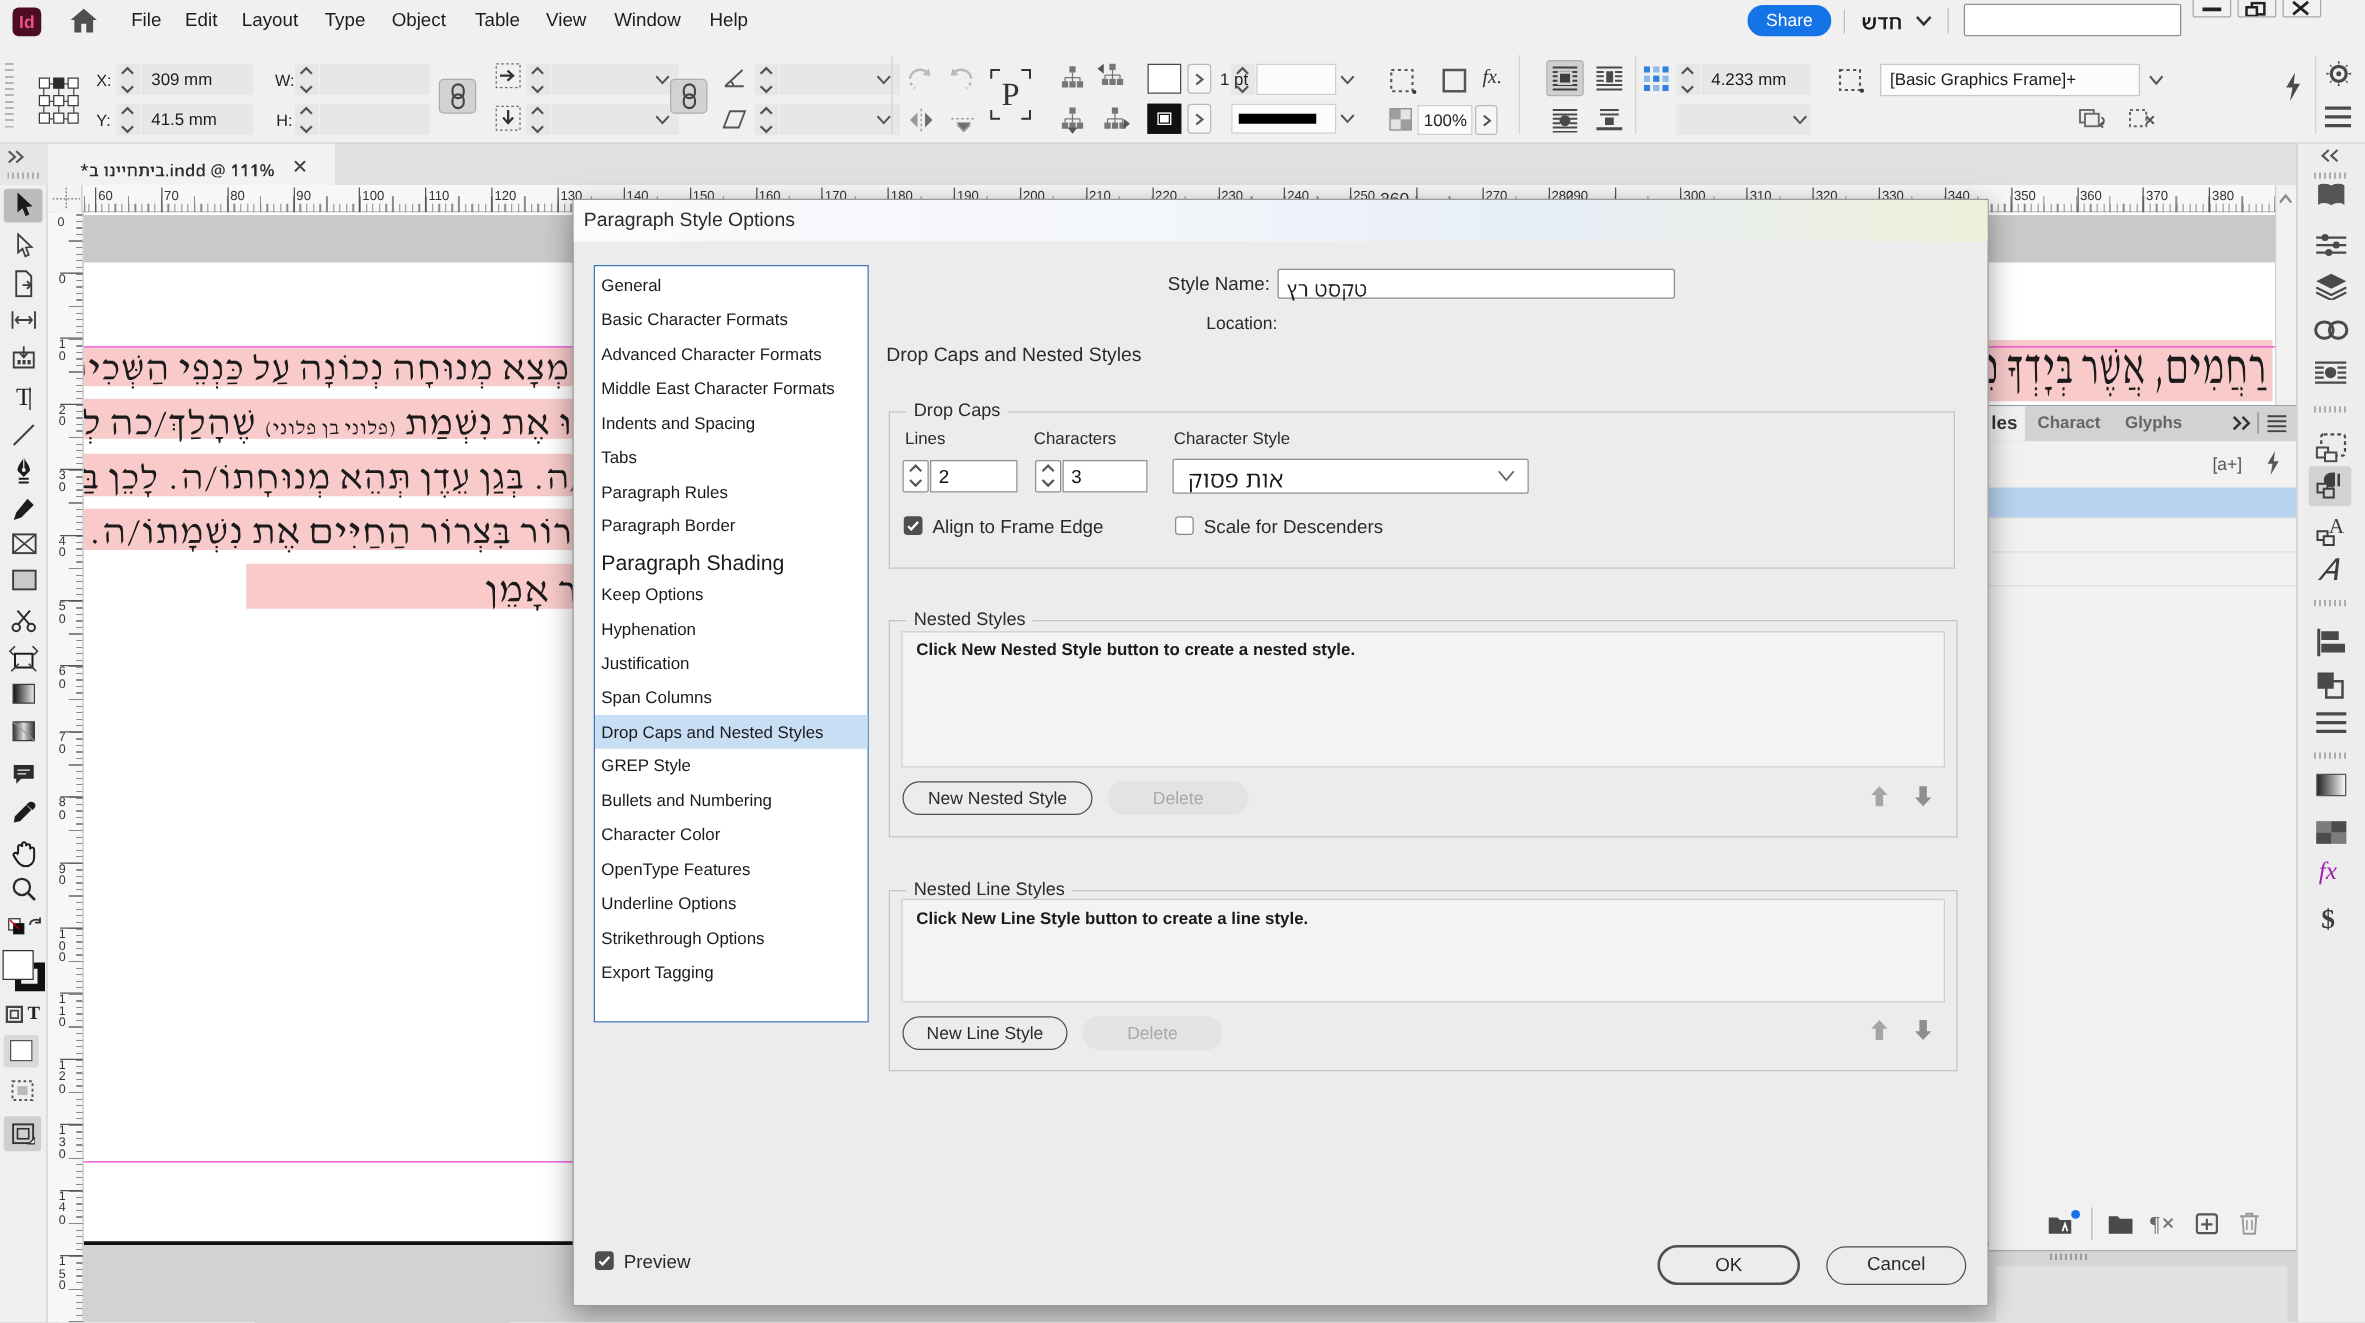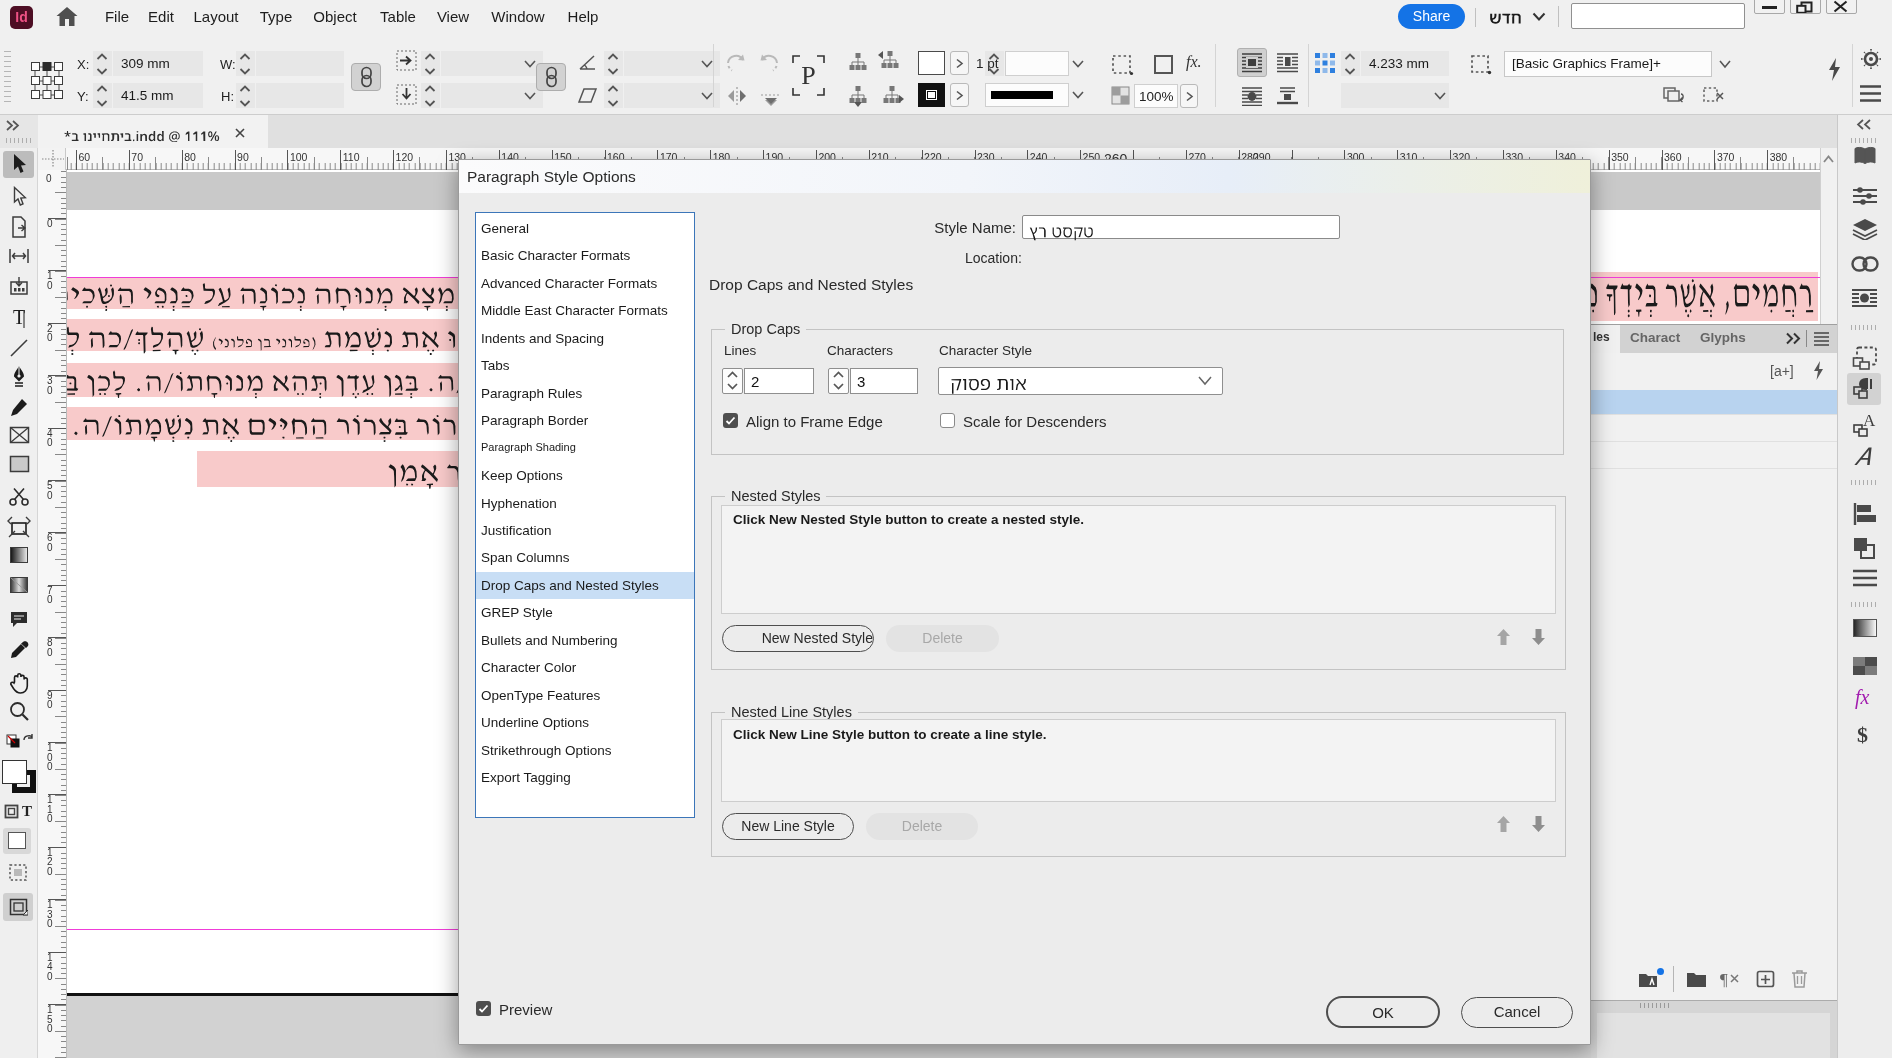--- a/index.html
+++ b/index.html
@@ -649,21 +649,21 @@
       <path d="M80.5 45.2 80.0 45.8 80.0 47.2 80.2 47.8 81.5 47.8 81.8 45.8 81.2 45.2ZM223.2 45.0 222.2 45.8 222.5 47.8 223.8 47.8 224.0 47.2 224.0 45.8ZM141.0 45.0 140.0 46.0 140.0 47.0 140.8 48.0 141.2 48.0 141.8 47.5 141.8 45.8ZM118.0 45.0 117.5 45.5 117.2 46.8 117.5 47.5 118.0 48.0 118.5 48.0 119.2 47.0 119.0 45.5 118.5 45.0ZM58.8 45.0 57.8 46.0 57.8 47.0 58.5 48.0 59.0 48.0 59.8 46.8 59.2 45.2ZM9.2 45.0 8.5 45.8 8.5 47.5 9.0 48.0 9.5 48.0 10.2 47.0 10.2 46.0ZM236.0 41.0 236.0 43.0 243.0 43.0 243.2 42.5 243.0 40.8ZM215.2 41.0 215.5 42.8 220.8 42.5 220.5 40.8ZM133.0 41.0 133.2 42.8 138.5 42.5 138.2 40.8ZM80.5 40.5 80.0 41.0 80.0 42.5 80.2 43.0 81.5 43.0 81.8 41.0 81.2 40.5ZM223.2 40.2 222.2 41.0 222.5 43.0 223.8 43.0 224.0 42.5 224.0 41.2ZM201.5 40.2 200.5 41.2 200.5 42.5 200.8 43.0 201.8 43.2 202.2 42.8 202.2 41.0ZM141.0 40.2 140.0 41.2 140.2 43.0 141.5 43.0 141.8 42.5 141.8 41.0ZM120.8 40.2 120.0 40.5 119.8 42.8 120.2 43.2 120.8 43.2 121.5 42.2 121.2 40.8ZM115.8 40.2 115.2 40.8 115.0 42.2 115.8 43.2 116.2 43.2 116.8 42.8 117.0 41.8 116.8 40.8 116.2 40.2ZM66.0 40.5 66.0 42.2 68.0 42.8 68.5 47.5 69.2 47.2 69.5 43.0 70.0 42.5 71.5 42.2 71.2 40.2ZM58.8 40.2 57.8 41.2 57.8 42.2 58.5 43.2 59.0 43.2 59.8 42.0 59.2 40.5ZM23.2 40.2 22.2 41.0 22.5 43.0 23.8 43.0 24.0 42.5 24.0 41.0ZM9.2 40.2 8.5 41.0 8.5 42.8 9.0 43.2 9.5 43.2 10.2 42.2 10.2 41.2ZM157.5 31.8 156.0 34.8 156.5 36.2 156.5 39.2 155.5 44.0 155.5 45.8 157.0 42.5 158.5 37.8 158.8 35.8 158.2 32.8ZM80.0 25.0 79.5 25.2 79.0 26.5 79.2 27.5 79.8 28.0 80.5 28.0 81.0 27.0 81.0 26.0ZM37.0 25.0 36.8 25.5 37.0 27.0 38.5 27.2 39.0 27.8 39.0 31.2 39.8 32.2 40.2 31.8 40.2 28.8 40.8 27.2 42.2 27.0 42.2 25.0ZM124.8 14.5 124.2 14.8 122.8 17.5 122.8 18.8 123.5 21.8 123.5 27.8 123.0 29.5 121.8 31.8 120.2 33.2 118.0 34.5 116.5 34.5 115.8 33.8 115.2 32.5 115.0 30.2 117.5 27.5 119.2 23.5 119.5 17.2 119.0 14.5 118.5 14.8 117.0 17.5 117.0 19.0 117.5 20.2 117.5 24.2 116.5 26.5 115.0 27.8 114.5 27.0 114.0 22.0 112.2 14.5 111.5 15.0 110.5 17.2 112.2 23.5 113.8 34.8 114.5 37.0 115.5 38.0 117.2 38.0 119.8 36.8 122.0 34.2 123.8 31.0 124.8 28.0 125.5 24.0 125.5 18.5ZM15.8 14.5 15.2 14.8 13.8 17.5 14.8 24.5 14.2 29.0 13.0 31.5 11.2 33.2 9.0 34.5 7.5 34.5 6.8 33.8 6.0 30.5 9.0 26.8 10.2 23.8 10.5 22.2 10.2 15.0 9.8 14.5 8.0 17.8 8.0 18.8 8.5 20.0 8.5 24.5 7.8 26.2 6.0 27.8 5.5 26.5 5.0 21.5 3.8 15.8 3.2 14.5 2.8 14.8 1.8 16.8 1.5 17.8 2.5 20.0 3.5 24.5 5.0 35.5 5.8 37.2 6.8 38.0 8.2 38.0 10.5 37.0 12.8 34.8 15.0 30.5 16.5 24.5 16.5 18.0ZM232.0 14.2 231.5 14.5 229.5 18.8 229.8 19.8 236.0 19.8 237.8 21.5 238.8 24.8 239.0 33.5 239.5 38.2 240.8 35.2 240.8 26.5 240.0 20.8 239.0 18.2 238.0 17.0 236.8 16.2 232.8 16.2 232.2 15.8ZM214.2 14.2 213.8 14.8 212.2 18.2 212.2 20.2 213.0 24.8 213.5 38.2 214.8 35.2 215.0 33.5 214.8 20.2 215.2 19.8 220.5 19.8 223.0 22.2 223.8 24.0 224.2 26.8 225.0 38.2 226.2 35.2 226.0 24.8 225.0 20.5 223.8 18.2 222.2 16.8 221.0 16.2 215.5 16.2 215.0 16.0ZM195.0 14.2 193.2 17.2 193.2 18.2 194.8 21.0 195.5 24.2 195.5 28.2 194.5 34.2 193.8 36.8 193.8 38.2 196.0 34.0 198.0 23.5 199.2 21.0 201.0 19.2 203.0 19.2 205.0 21.5 205.8 24.0 206.2 28.2 206.0 33.8 199.8 33.8 199.0 34.5 198.0 36.5 198.0 37.2 206.2 37.0 207.8 32.2 207.5 22.8 206.2 18.2 204.2 15.8 202.2 15.5 201.2 16.0 199.8 17.8 197.5 23.0 196.8 18.2 196.0 16.0ZM184.0 14.2 183.2 15.2 182.2 18.0 186.5 22.0 187.0 23.0 187.0 25.2 185.0 31.0 187.0 29.2 188.0 27.2 189.5 23.2 189.5 20.8 188.8 19.0 187.8 17.8ZM166.5 14.2 165.8 14.8 163.8 18.8 163.8 19.2 164.8 20.2 165.0 33.0 165.5 35.8 166.8 37.2 177.2 37.0 178.8 32.8 178.8 20.5 178.5 19.0 177.8 17.5 176.8 16.5 176.0 16.2 167.2 16.2 166.8 15.8ZM167.0 19.8 175.2 19.8 176.5 21.0 177.0 22.2 177.2 25.0 177.0 33.8 167.8 33.8 166.8 32.5 166.5 20.8ZM130.5 14.2 129.8 15.5 129.2 17.5 132.2 21.0 132.8 22.2 132.0 23.5 130.8 27.2 130.2 30.0 130.2 36.0 129.8 37.2 133.2 37.0 133.8 35.8 134.0 33.8 132.5 33.5 132.0 32.2 132.2 27.2 133.2 23.5 133.8 23.0 138.8 29.8 143.8 38.2 144.8 34.8 140.8 28.2 142.8 22.8 143.2 20.2 143.2 17.5 142.2 14.2 140.5 17.0 140.5 18.5 141.0 19.8 141.0 23.5 140.0 26.8 135.2 20.0ZM98.0 14.2 95.8 18.5 96.0 19.8 102.2 19.8 103.2 20.5 104.5 22.8 105.2 28.8 105.5 38.2 106.0 38.0 107.0 35.0 107.0 28.0 106.2 21.0 105.5 18.8 103.5 16.5 99.0 16.2 98.5 15.8ZM77.5 14.2 75.8 17.5 75.5 19.5 76.0 19.8 82.5 19.8 83.5 20.8 83.8 21.5 84.0 26.2 83.8 33.8 77.0 33.8 76.2 34.5 75.5 37.2 86.5 37.0 87.5 34.8 87.2 33.8 86.2 33.8 85.8 33.2 85.5 31.8 85.5 20.8 85.0 18.0 83.2 16.2 78.5 16.2 78.0 15.8ZM67.0 14.2 66.5 14.5 66.0 15.5 65.2 18.2 68.8 21.2 70.0 23.5 69.8 25.8 68.0 30.2 68.0 31.0 69.2 30.0 71.0 27.0 72.0 24.5 72.5 21.5 72.2 20.2 71.2 18.5ZM52.8 14.2 52.2 14.5 50.5 18.5 50.5 19.5 51.0 19.8 57.8 20.0 58.0 33.5 58.5 38.2 59.8 35.5 59.5 21.2 59.8 20.2 61.0 19.5 61.8 16.2 60.2 16.2 59.5 15.2 59.5 14.2 57.5 16.2 53.5 16.2 52.8 15.2ZM38.2 14.2 36.2 18.5 36.5 19.8 43.2 20.0 43.8 28.0 44.0 46.0 44.8 45.5 45.5 43.5 45.2 21.0 47.0 19.0 47.5 17.5 47.5 16.2 39.2 16.2 38.8 15.8ZM21.5 14.2 20.0 17.8 23.8 21.2 24.5 22.5 25.2 26.5 25.2 33.2 24.8 33.8 21.0 33.8 20.0 35.5 19.8 37.2 24.8 37.2 25.8 35.8 26.8 32.5 26.8 21.8 25.8 18.2 22.5 14.8ZM13.5 10.2 13.0 10.8 13.0 12.5 13.5 13.0 14.0 13.0 14.8 12.0 14.8 11.0 14.5 10.5ZM122.8 10.0 122.2 10.2 121.8 11.2 121.8 12.0 122.5 13.0 123.0 13.0 123.8 12.0 123.8 11.2 123.2 10.2Z" fill="#1b1b1b" fill-rule="evenodd"></path>
     </svg>
 </div>
 <div class="abs" style="left:1820px;top:148px;width:17px;height:910px;background:#f1f1f1;border-left:1px solid #d0d0d0"></div>
 <svg class="abs" style="left:1821px;top:152px" width="15" height="15" viewBox="0 0 15 15">
     <path d="M3 10 L7.5 4.5 L12 10" stroke="#888" stroke-width="1.8" fill="none"></path>
   </svg>
 <div class="abs" style="left:1591px;top:324px;width:246px;height:734px;background:#f1f1f1;border-top:1px solid #9f9f9f"></div>
 <div class="abs" style="left:1591px;top:325px;width:246px;height:28px;background:#d2d2d2"></div>
 <div class="abs" style="left:1591px;top:325px;width:29px;height:28px;background:#f0f0f0"></div>
-<div class="lbl" style="left:1593px;top:330px;font-size:12px;font-weight:bold;color:#333">les</div>
+<div class="lbl" style="left:1593px;top:330px;font-size:15px;font-weight:bold;color:#333">les</div>
 <div class="lbl" style="left:1630px;top:330px;font-size:13.5px;font-weight:bold;color:#666">Charact</div>
 <div class="lbl" style="left:1700px;top:330px;font-size:13.5px;font-weight:bold;color:#666">Glyphs</div>
 <svg class="abs" style="left:1785px;top:332px" width="18" height="13" viewBox="0 0 18 13">
     <path d="M2 1.5 L7 6.5 L2 11.5 M9 1.5 L14 6.5 L9 11.5" stroke="#333" stroke-width="2" fill="none"></path>
   </svg>
 <div class="abs" style="left:1806px;top:330px;width:1px;height:17px;background:#888"></div>
 <svg class="abs" style="left:1813px;top:331px" width="17" height="15" viewBox="0 0 17 15">
     <g stroke="#444" stroke-width="1.6">
       <path d="M1 2 H16 M1 6 H16 M1 10 H16 M1 14 H16"></path>
     </g>
@@ -793,21 +793,21 @@
 <div class="lbl" style="left:467px;top:168px;font-size:15.5px;color:#2a2a2a">Paragraph Style Options</div>
 <div class="abs" style="left:475px;top:212px;width:220px;height:606px;background:#fff;border:1px solid #3c76b9"></div>
 <div class="lbl" style="left:481px;top:221.0px;font-size:13.5px;color:#1a1a1a">General</div>
 <div class="lbl" style="left:481px;top:248.4px;font-size:13.5px;color:#1a1a1a">Basic Character Formats</div>
 <div class="lbl" style="left:481px;top:275.9px;font-size:13.5px;color:#1a1a1a">Advanced Character Formats</div>
 <div class="lbl" style="left:481px;top:303.4px;font-size:13.5px;color:#1a1a1a">Middle East Character Formats</div>
 <div class="lbl" style="left:481px;top:330.8px;font-size:13.5px;color:#1a1a1a">Indents and Spacing</div>
 <div class="lbl" style="left:481px;top:358.2px;font-size:13.5px;color:#1a1a1a">Tabs</div>
 <div class="lbl" style="left:481px;top:385.7px;font-size:13.5px;color:#1a1a1a">Paragraph Rules</div>
 <div class="lbl" style="left:481px;top:413.1px;font-size:13.5px;color:#1a1a1a">Paragraph Border</div>
-<div class="lbl" style="left:481px;top:440.6px;font-size:11px;color:#1a1a1a">Paragraph Shading</div>
+<div class="lbl" style="left:481px;top:440.6px;font-size:17px;color:#1a1a1a">Paragraph Shading</div>
 <div class="lbl" style="left:481px;top:468.0px;font-size:13.5px;color:#1a1a1a">Keep Options</div>
 <div class="lbl" style="left:481px;top:495.5px;font-size:13.5px;color:#1a1a1a">Hyphenation</div>
 <div class="lbl" style="left:481px;top:523.0px;font-size:13.5px;color:#1a1a1a">Justification</div>
 <div class="lbl" style="left:481px;top:550.4px;font-size:13.5px;color:#1a1a1a">Span Columns</div>
 <div class="abs" style="left:476px;top:571.8px;width:218px;height:27px;background:#c8def5"></div>
 <div class="lbl" style="left:481px;top:577.8px;font-size:13.5px;color:#1a1a1a">Drop Caps and Nested Styles</div>
 <div class="lbl" style="left:481px;top:605.3px;font-size:13.5px;color:#1a1a1a">GREP Style</div>
 <div class="lbl" style="left:481px;top:632.8px;font-size:13.5px;color:#1a1a1a">Bullets and Numbering</div>
 <div class="lbl" style="left:481px;top:660.2px;font-size:13.5px;color:#1a1a1a">Character Color</div>
 <div class="lbl" style="left:481px;top:687.6px;font-size:13.5px;color:#1a1a1a">OpenType Features</div>
@@ -849,21 +849,21 @@
 <svg class="abs" style="left:725px;top:416px" width="11" height="10" viewBox="0 0 11 10">
     <path d="M1.5 5 L4 7.5 L9.5 1.5" stroke="#fff" stroke-width="1.8" fill="none"></path>
   </svg>
 <div class="lbl" style="left:746px;top:413px;font-size:15px;color:#2a2a2a">Align to Frame Edge</div>
 <div class="abs" style="left:940px;top:413px;width:15px;height:15px;background:#fff;border:1px solid #8a8a8a;border-radius:3px"></div>
 <div class="lbl" style="left:963px;top:413px;font-size:15px;color:#2a2a2a">Scale for Descenders</div>
 <div class="abs" style="left:711px;top:496px;width:855px;height:174px;border:1px solid #c3c3c3"></div>
 <div class="abs" style="left:725px;top:488px;background:#ececec;padding:0 6px;font-size:14.5px;color:#2a2a2a">Nested Styles</div>
 <div class="abs" style="left:721px;top:505px;width:835px;height:109px;background:#f3f3f3;border:1px solid #cdcdcd"></div>
 <div class="lbl" style="left:733px;top:512px;font-size:13.5px;font-weight:bold;color:#1a1a1a">Click New Nested Style button to create a nested style.</div>
-<div class="abs" style="left:722px;top:625px;width:152px;height:27px;background:transparent;border:1.5px solid #4e4e4e;border-radius:13.5px;color:#2a2a2a;font-size:14px;text-align:right;line-height:24px">New Nested Style</div>
+<div class="abs" style="left:722px;top:625px;width:152px;height:27px;background:transparent;border:1.5px solid #4e4e4e;border-radius:13.5px;color:#2a2a2a;font-size:14px;text-align:center;line-height:24px">New Nested Style</div>
 <div class="abs" style="left:886px;top:625px;width:113px;height:27px;background:#e3e3e3;border-radius:13.5px;color:#a8a8a8;font-size:14px;text-align:center;line-height:26px">Delete</div>
 <svg class="abs" style="left:1495px;top:628px" width="17" height="18" viewBox="0 0 17 18">
     <path d="M8.5 1 L15 8 H11.5 V17 H5.5 V8 H2 Z" fill="#a5a5a5"></path>
   </svg>
 <svg class="abs" style="left:1530px;top:628px" width="17" height="18" viewBox="0 0 17 18">
     <path d="M8.5 17 L15 10 H11.5 V1 H5.5 V10 H2 Z" fill="#8e8e8e"></path>
   </svg>
 <div class="abs" style="left:711px;top:712px;width:855px;height:145px;border:1px solid #c3c3c3"></div>
 <div class="abs" style="left:725px;top:704px;background:#ececec;padding:0 6px;font-size:14.5px;color:#2a2a2a">Nested Line Styles</div>
 <div class="abs" style="left:721px;top:719px;width:835px;height:83px;background:#f3f3f3;border:1px solid #cdcdcd"></div>

